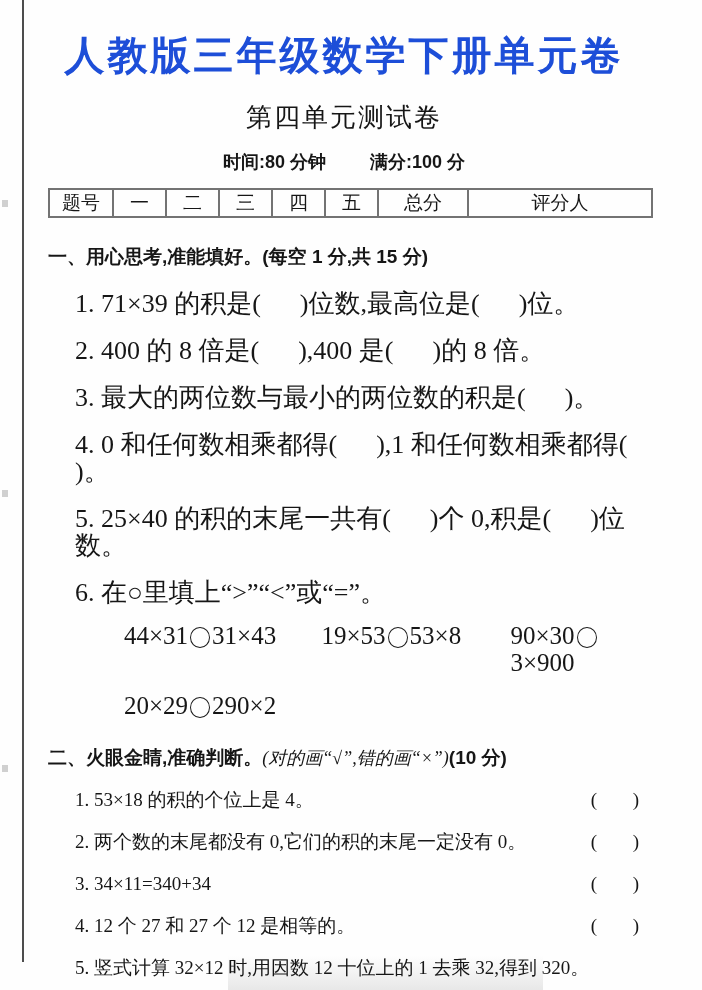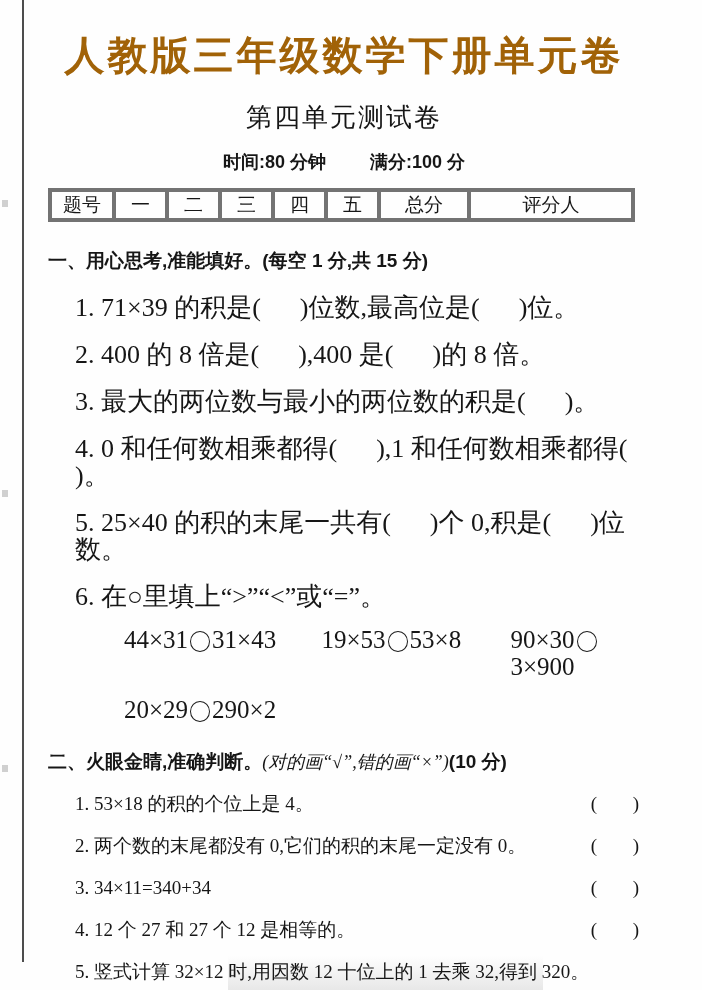--- a/index.html
+++ b/index.html
@@ -23,49 +23,49 @@
   .bottom-shade {
     position:absolute; left:228px; bottom:0; width:315px; height:34px;
     background:linear-gradient(180deg, rgba(255,255,255,0), #e2e2e2);
     opacity:.8;
   }
   .content { position:relative; padding:28px 62px 0 48px; }
 
   .title {
     text-align:center;
     font-size:40px; font-weight:bold; letter-spacing:3px;
-    color:#a16207;
+    color:#1d4ed8;
     white-space:pre-wrap;
   }
   .subtitle {
     text-align:center; margin-top:17px;
     font-size:26px; font-weight:normal; letter-spacing:2px;
     white-space:pre-wrap;
   }
   .info-line {
     text-align:center; margin-top:15px;
     font-size:18px; font-weight:bold;
     font-family:"Liberation Sans","DejaVu Sans",sans-serif;
     white-space:pre-wrap;
   }
   .info-line .gap { display:inline-block; width:44px; }
 
   table.score-table {
     width:584px; margin-top:14px;
     border-collapse:collapse; table-layout:fixed;
   }
   table.score-table td {
-    border:4px solid #737373;
+    border:2px solid #737373;
     height:27px; text-align:center; vertical-align:middle;
     font-size:19px; white-space:pre-wrap;
   }
   .col-label  { width:64px; }
   .col-num    { width:53px; }
   .col-total  { width:90px; }
-  .col-grader { width:164px; }
+  .col-grader { width:184px; }
 
   .sec-heading {
     margin-top:26px;
     font-size:19px; font-weight:bold;
     font-family:"Liberation Sans","DejaVu Sans",sans-serif;
     white-space:pre-wrap;
   }
   .sec-heading .note {
     font-weight:normal; font-style:italic;
     font-family:"Liberation Serif","DejaVu Serif",serif;

